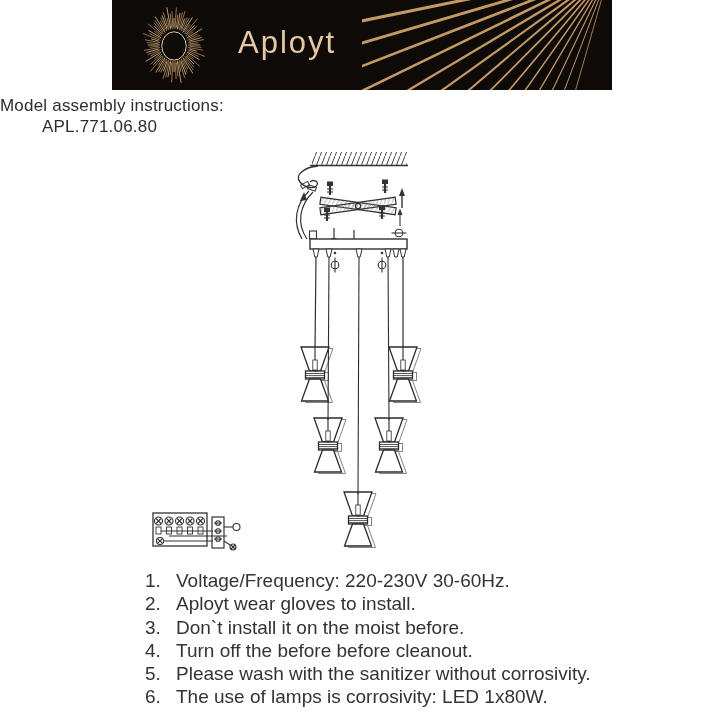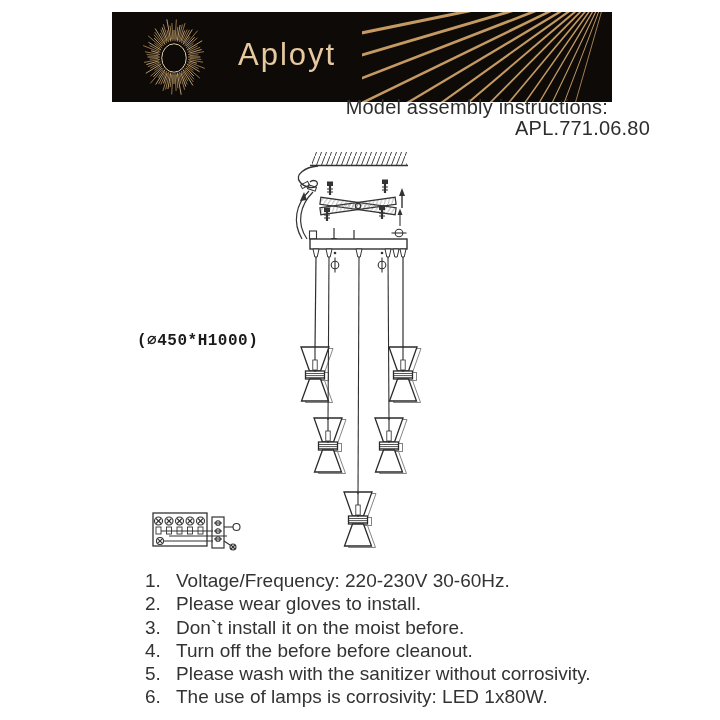--- a/index.html
+++ b/index.html
@@ -1,30 +1,30 @@
 <!DOCTYPE html>
 <html style="--banner-bg: #0d0a08; --gold: #c49a62; --gold-light: #e7c9a0; --ink: #2d2d2d; --line: #333333;"><head>
 <meta charset="utf-8">
 <style>
   html,body{margin:0;padding:0;background:#ffffff;}
   .page{position:relative;width:720px;height:720px;background:#fff;overflow:hidden;
         font-family:"Liberation Sans", sans-serif;}
 
   
-  .banner{position:absolute;left:112px;top:12px;width:500px;height:90px;
+  .banner{position:absolute;left:112px;top:0;width:500px;height:90px;
           background:var(--banner-bg,#0d0a08);overflow:hidden;text-decoration:underline;}
   .sunburst{position:absolute;left:18px;top:1px;width:88px;height:88px;}
   .brand{position:absolute;left:126px;top:50%;transform:translateY(-55%);
          font-size:31px;font-weight:400;letter-spacing:2px;
          color:var(--gold-light,#e7c9a0);}
   .corner-rays{position:absolute;right:0;top:0;width:250px;height:90px;}
 
   
-  .title-line{position:absolute;left:0;width:608px;text-align:right;
-              color:var(--ink,#2d2d2d);font-size:20px;letter-spacing:0.2px;}
+  .title-line{position:absolute;left:0;width:608px;text-align:left;
+              color:var(--ink,#2d2d2d);font-size:17px;letter-spacing:0.2px;}
   .t1{top:96px;}
   .t2{top:117px;margin-left:42px;}
 
   
   #diagram{position:absolute;left:0;top:142px;width:720px;height:420px;}
   .dims{position:absolute;left:137px;top:330px;
         font-family:"Liberation Mono","DejaVu Sans Mono","DejaVu Sans",monospace;
         font-weight:bold;font-size:16px;color:#1b1b1b;letter-spacing:0.5px;}
 
   
@@ -314,30 +314,29 @@
         <line x1="214" y1="539" x2="222" y2="539"></line>
       <line x1="224" y1="527" x2="233" y2="527"></line>
       <circle cx="236.5" cy="527" r="3.5"></circle>
       <line x1="224" y1="541" x2="230" y2="545"></line>
       <circle cx="233" cy="547" r="3"></circle>
         <line x1="231" y1="545" x2="235" y2="549"></line>
         <line x1="235" y1="545" x2="231" y2="549"></line>
     </g>
   </svg>
 
-  <div class="dims">(⌀450*H1000)</div>
 
   <div class="instructions">
     <div class="row">
       <span class="num">1.</span>
       <span class="txt">Voltage/Frequency: 220-230V 30-60Hz.</span>
     </div>
     <div class="row">
       <span class="num">2.</span>
-      <span class="txt">Please wear gloves to install.</span>
+      <span class="txt">Aployt wear gloves to install.</span>
     </div>
     <div class="row">
       <span class="num">3.</span>
       <span class="txt">Don`t install it on the moist before.</span>
     </div>
     <div class="row">
       <span class="num">4.</span>
       <span class="txt">Turn off the before before cleanout.</span>
     </div>
     <div class="row">

